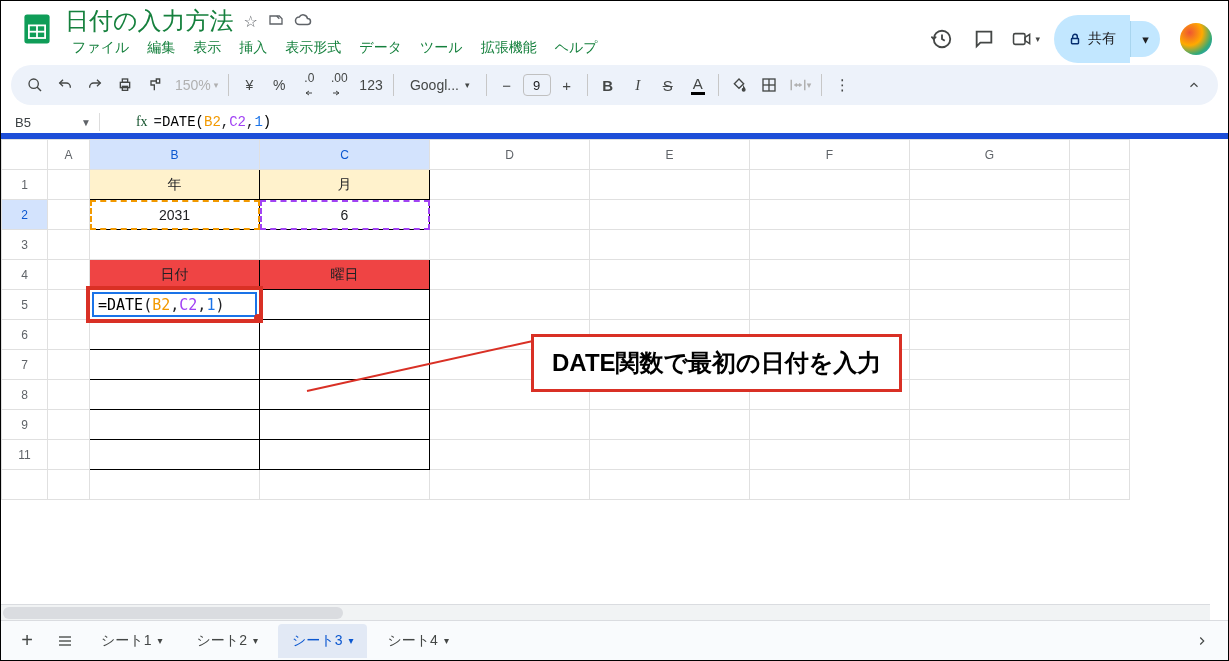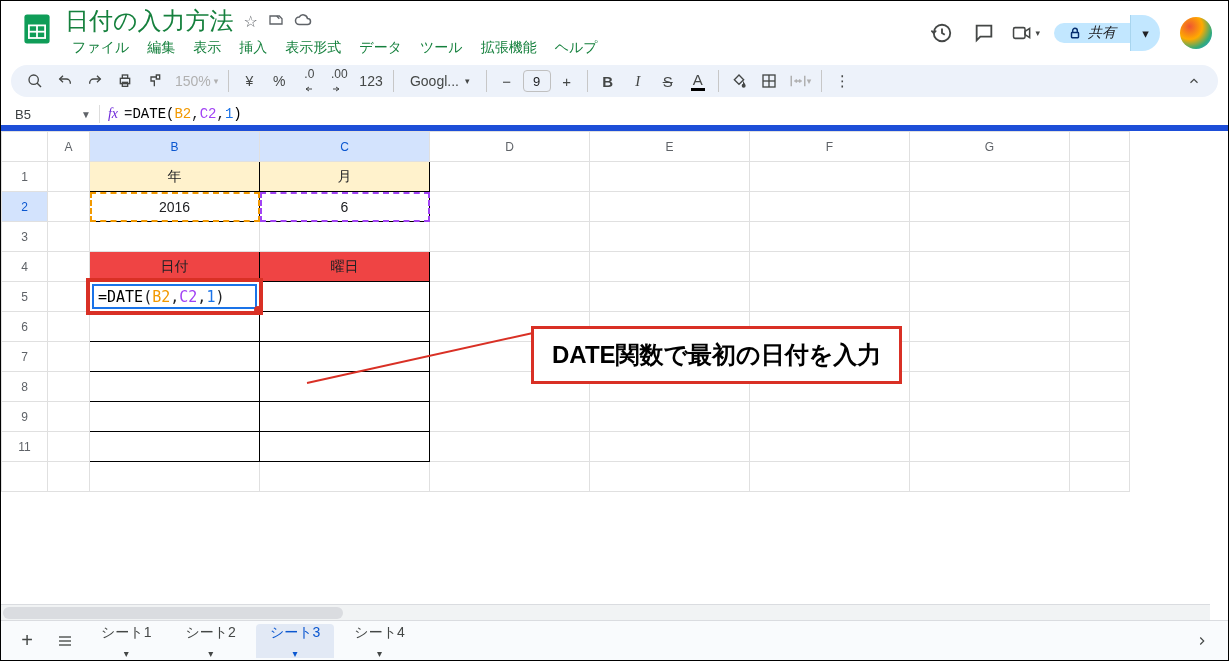--- a/index.html
+++ b/index.html
@@ -12,40 +12,40 @@
   .title-block { flex:1; }
   .title-row { display:flex; align-items:center; gap:10px; height:24px;}
   .doc-title { font-size:24px; color:#15803d; }
   .title-icons { display:flex; gap:10px; color:#5f6368;}
   .title-icons span { cursor:pointer; font-size:16px;}
   .menubar { display:flex; gap:4px; margin-top:2px;}
   .menubar span { padding:4px 7px; border-radius:4px; cursor:pointer; font-size:14px; color:#15803d;}
   .header-right { display:flex; align-items:center; gap:14px; padding-top:6px;}
   .hr-icon { width:28px; height:28px; display:flex; align-items:center; justify-content:center; color:#444746; cursor:pointer; border-radius:50%;}
   .share-btn-wrap{display:flex;align-items:center;}
-  .share-btn { background:#c2e7ff; border-radius:40px 0 0 40px; height:20px; display:flex; align-items:center; padding:0 14px 0 14px; gap:6px; cursor:pointer; font-size:14px; font-weight:500;font-style:italic;}
+  .share-btn { background:#c2e7ff; border-radius:40px 0 0 40px; height:48px; display:flex; align-items:center; padding:0 14px 0 14px; gap:6px; cursor:pointer; font-size:14px; font-weight:500;}
   .share-arrow { background:#c2e7ff; border-radius:0 40px 40px 0; height:36px; width:30px; display:flex; align-items:center; justify-content:center; cursor:pointer; border-left:1px solid #a8d5ef;}
   .avatar { width:32px; height:32px; border-radius:50%; background: radial-gradient(circle at 30% 30%, #e53, #fa0 40%, #3a7 70%, #29f); margin-left:6px;}
   
   
   .toolbar-wrap{padding:0 10px 6px 10px;}
-  .toolbar { background:#edf2fa; border-radius:24px; height:32px; display:flex; align-items:center; padding:0 10px; gap:2px;}
+  .toolbar { background:#edf2fa; border-radius:24px; height:40px; display:flex; align-items:center; padding:0 10px; gap:2px;}
   .tb-btn { min-width:28px; height:28px; display:flex; align-items:center; justify-content:center; border-radius:4px; cursor:pointer; color:#444746; font-size:15px; padding:0 4px;}
   .tb-sep { width:1px; height:22px; background:#c7c7c7; margin:0 4px;}
   .tb-disabled{color:#b0b0b0;}
   .tb-text{font-size:14px;}
   .font-box{border:1px solid #c0c0c0; border-radius:4px; height:22px; width:28px; display:flex;align-items:center;justify-content:center; font-size:13px;}
   .tb-collapse{margin-left:auto;}
   
   
   .formula-row { display:flex; align-items:center; height:28px; border-bottom:6px solid #1d4ed8; padding:0 0 0 10px;}
   .name-box { width:70px; font-size:13px; color:#3c4043; padding:2px 4px;}
   .name-arrow{color:#5f6368; font-size:10px; padding-right:8px;}
   .fx-sep{width:1px; height:18px; background:#ddd; margin-right:8px;}
-  .fx-label{font-style:italic; color:#6d28d9; font-size:14px; margin-right:6px; font-family:serif;}
+  .fx-label{color:#14532d; font-size:14px; margin-right:6px; font-family:serif;margin-left:28px;}
   .formula-text{font-family:Liberation Mono, monospace; font-size:14px;}
   .formula-text .fn{color:#000;}
   .formula-text .p{color:#000;}
   .formula-text .r1{color:#f29900;}
   .formula-text .r2{color:#a142f4;}
   .formula-text .r3{color:#1a73e8;}
   
   
   .grid-area{position:relative; height:445px; overflow:hidden;}
   .grid{border-collapse:collapse; table-layout:fixed;}
@@ -76,21 +76,21 @@
   .b5-inner .r3{color:#1a73e8;}
   .b5-handle{position:absolute; right:-3px; bottom:-3px; width:8px; height:8px; background:#d93025; border-radius:50%;}
   
   
   .callout{position:absolute; left:530px; top:195px; border:3px solid #d93025; background:#fff; padding:10px 18px; font-size:24px; font-weight:700; color:#000;}
   .callout-line{position:absolute; pointer-events:none;}
   
   
   .sheets-bar{position:absolute; bottom:0; left:0; right:0; height:40px; border-top:1px solid #dadce0; background:#f9fbfd; display:flex; align-items:center; padding:0 10px; gap:6px;}
   .sb-btn{width:32px;height:32px;display:flex;align-items:center;justify-content:center;color:#444746;cursor:pointer;border-radius:4px;}
-  .sheet-tab{padding:0 14px; height:34px; display:flex; align-items:center; gap:6px; border-radius:4px 4px 0 0; cursor:pointer; font-size:14px; color:#444746;flex-direction:column;}
+  .sheet-tab{padding:0 14px; height:34px; display:flex; align-items:center; gap:6px; border-radius:4px 4px 0 0; cursor:pointer; font-size:14px; color:#444746;}
   .sheet-tab.active{background:#e2e9f5; color:#0b57d0; font-weight:500;}
   .sheet-arrow{font-size:10px;}
   .sb-right{margin-left:auto;}
   
   
   .hscroll{position:absolute; bottom:40px; left:0; right:18px; height:16px; background:#f1f3f4; border-top:1px solid #dadce0;}
   .hscroll-thumb{position:absolute; left:2px; top:2px; height:12px; width:340px; background:#dadce0; border-radius:6px;}
   
   svg{display:block;}
 </style>
@@ -309,21 +309,21 @@
           <td class="hdrYM">月</td>
           <td></td>
           <td></td>
           <td></td>
           <td></td>
           <td></td>
         </tr>
   <tr>
           <th class="rh active">2</th>
           <td></td>
-          <td class="valYM b2outline">2016</td>
+          <td class="valYM b2outline">2031</td>
           <td class="valYM c2outline">6</td>
           <td></td>
           <td></td>
           <td></td>
           <td></td>
           <td></td>
         </tr>
   <tr>
           <th class="rh">3</th>
           <td></td>

